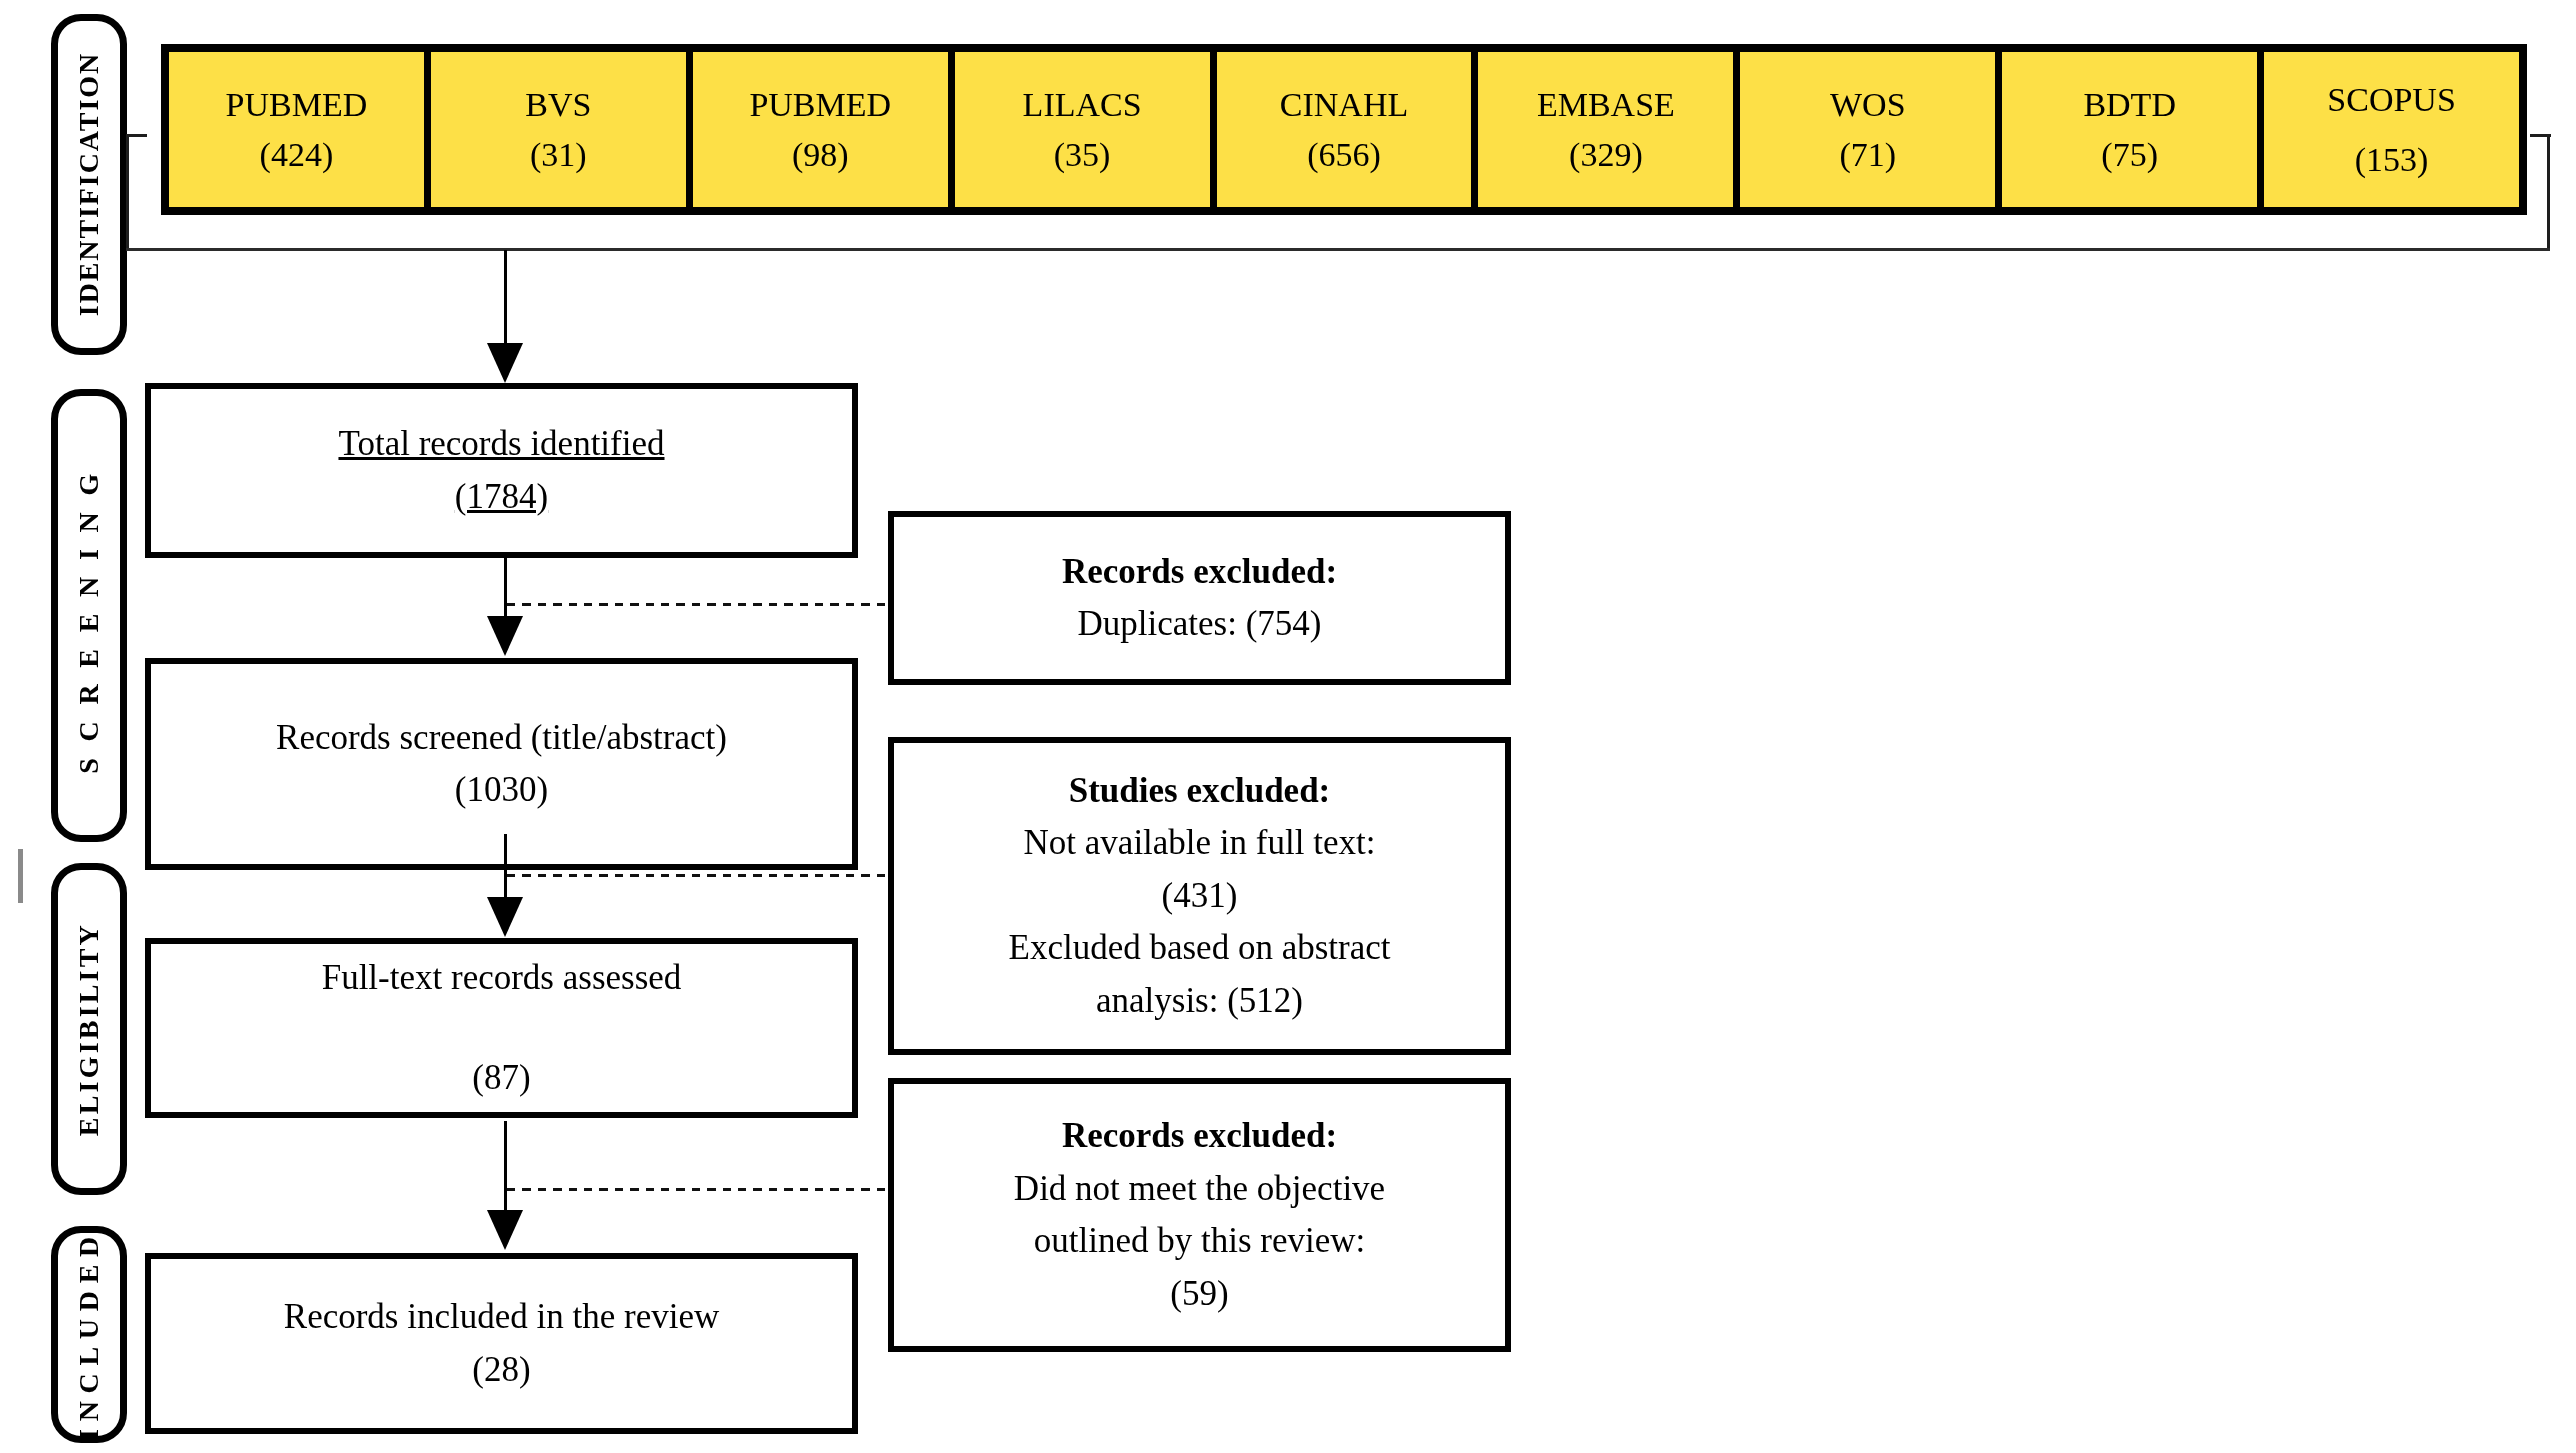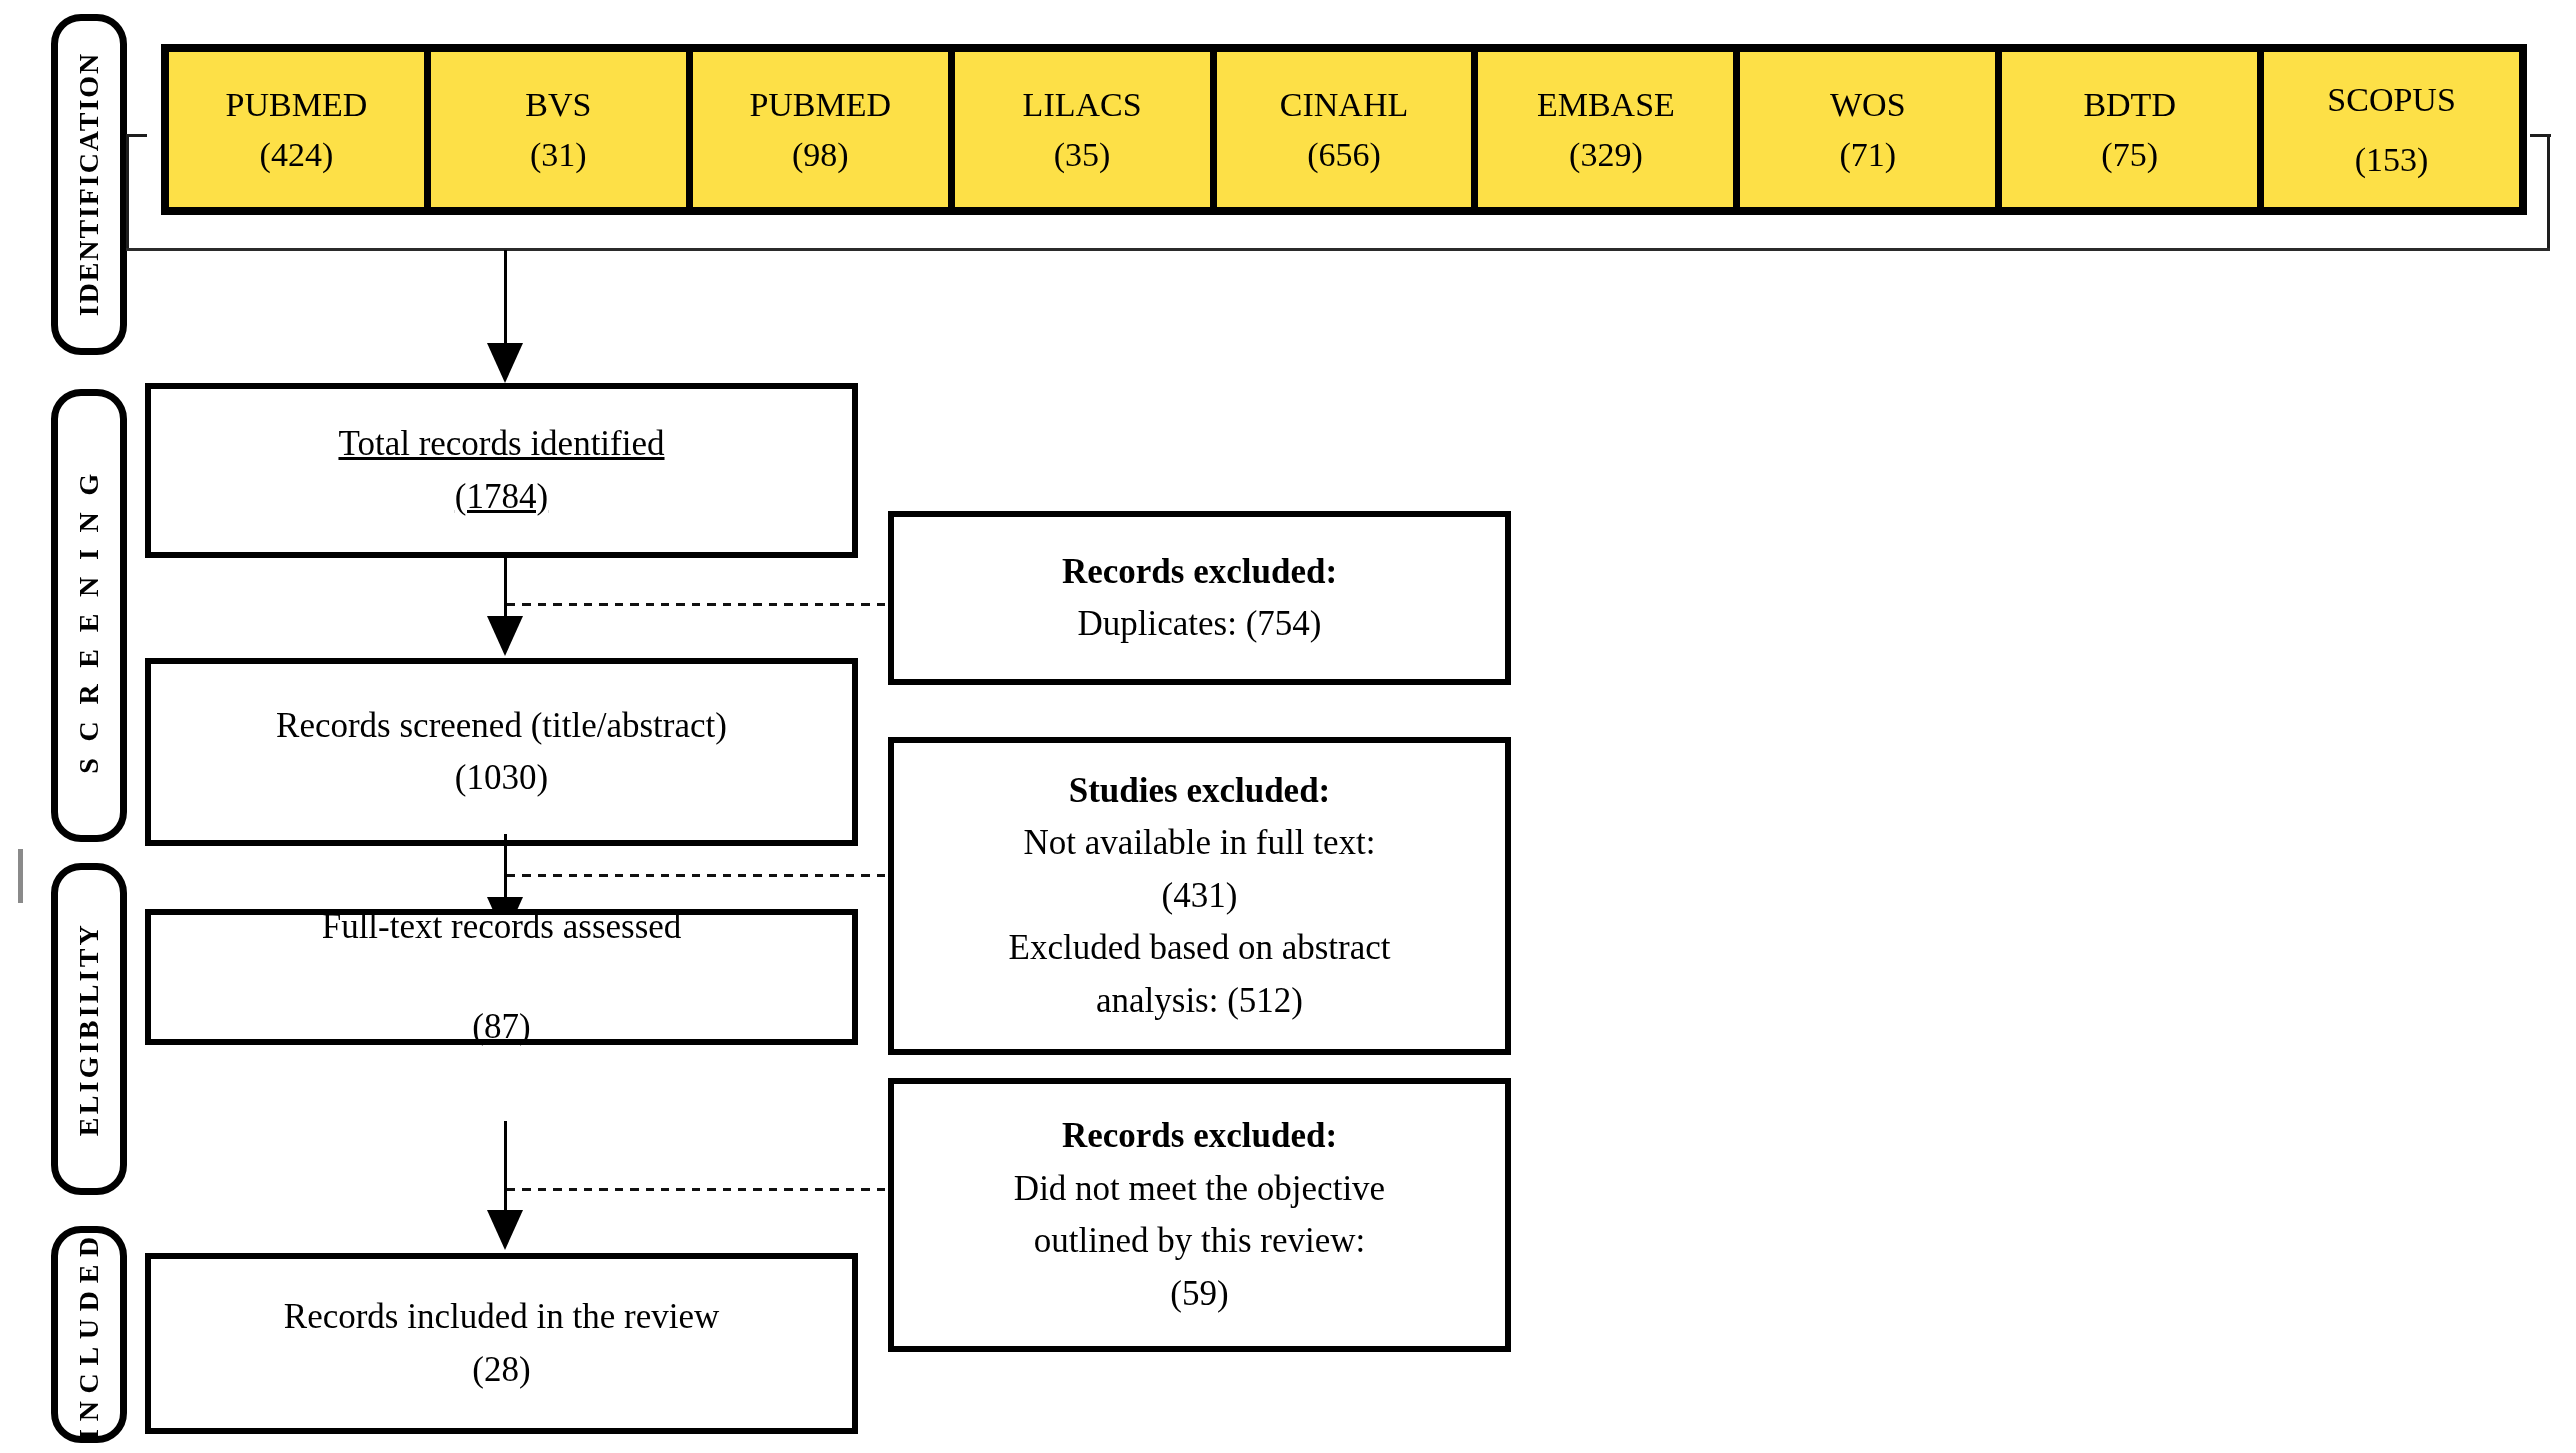--- a/index.html
+++ b/index.html
@@ -63,22 +63,22 @@
   .fbox,.ebox{
     position:absolute;background:#fff;border:6.4px solid #000;
     box-sizing:border-box;
     display:flex;flex-direction:column;align-items:center;justify-content:center;
     text-align:center;font-size:35px;line-height:1.5;
   }
   .fbox{left:145px;width:713px;}
   .ebox{left:888px;width:623px;}
   .ebox .t{font-weight:bold;}
   .f1{top:383px;height:175px;text-decoration:underline;}
-  .f2{top:658px;height:188px;}
-  .f3{top:909px;height:136px;gap:48px;}
+  .f2{top:658px;height:212px;}
+  .f3{top:938px;height:180px;gap:48px;}
   .f4{top:1253px;height:181px;}
   .e1{top:511px;height:174px;}
   .e2{top:737px;height:318px;}
   .e3{top:1078px;height:274px;}
   
   .artifact{position:absolute;left:18px;top:849px;width:4.5px;height:54px;background:#8a8a8a;}
 </style>
 </head>
 <body>
 

